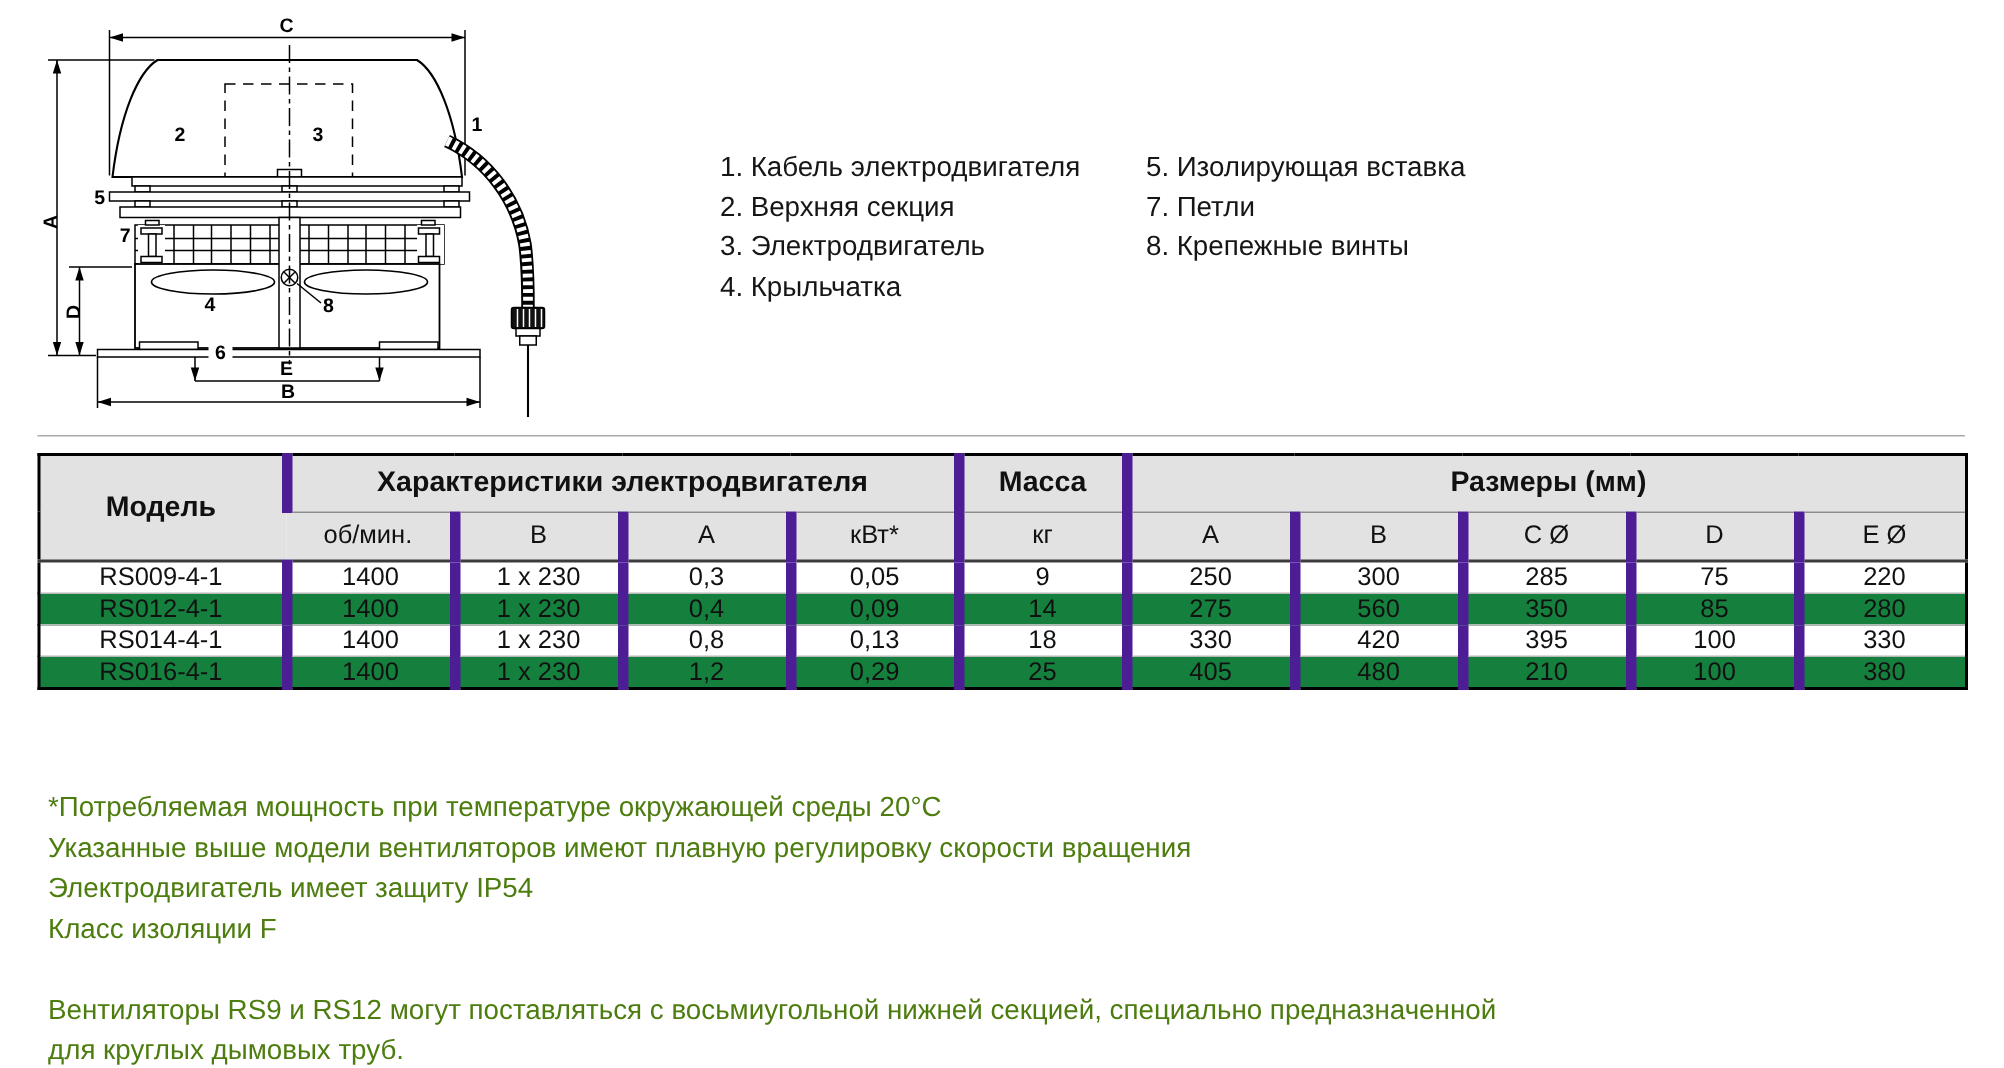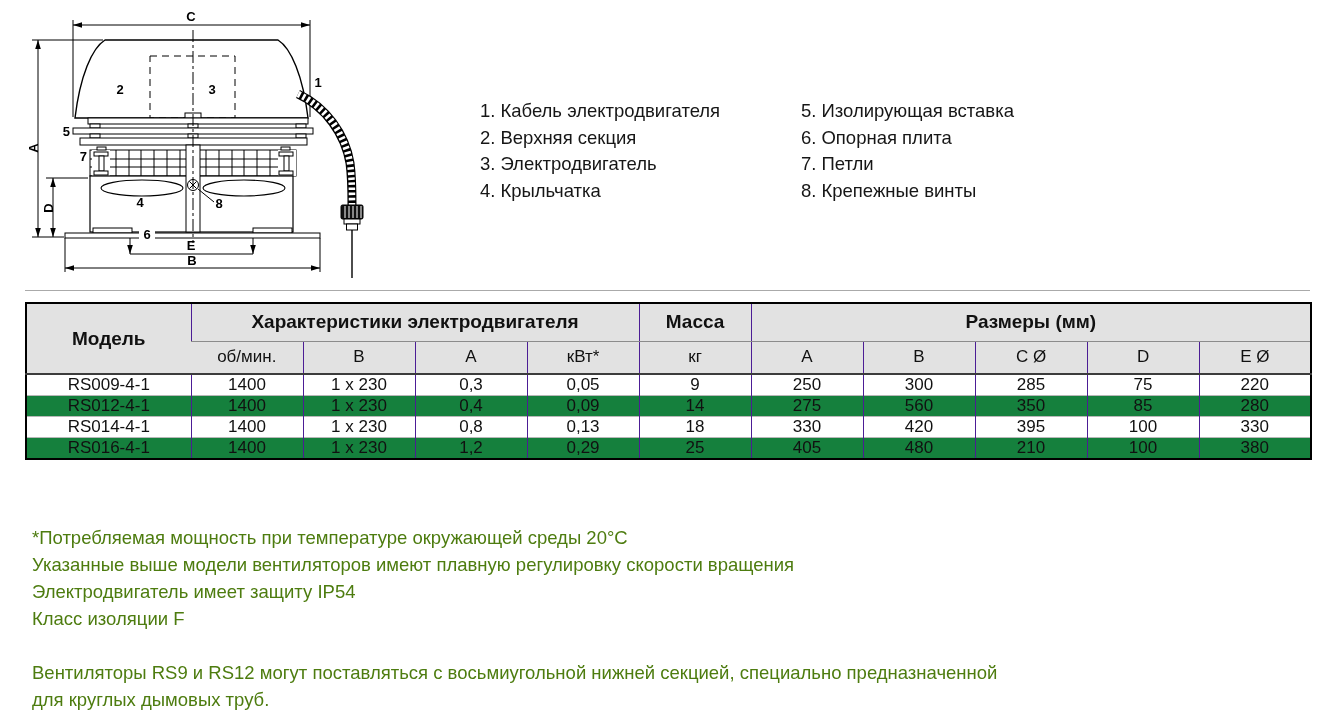--- a/index.html
+++ b/index.html
@@ -7,28 +7,28 @@
   .page {
     position:relative; width:1336px; height:712px; background:#fff;
     font-family:"Liberation Sans", sans-serif; color:#111; overflow:hidden;
   }
   
   .diagram-wrap { position:absolute; left:0; top:0; width:440px; height:290px; }
   .diagram-wrap svg { display:block; }
   
   .legend-col { position:absolute; top:98px; font-size:18.5px; line-height:26.5px; color:#161616; }
   .legend-col.c1 { left:480px; }
-  .legend-col.c2 { left:801px; }
+  .legend-col.c2 { left:764px; }
   .legend-item { white-space:nowrap; }
   .legend-item .num { margin-right:5px; }
   
   .table-hairline { position:absolute; left:25px; top:290px; width:1285px; border-top:1px solid #aaa; }
   table.spec { position:absolute; left:25px; top:302px; width:1285px; border-collapse:collapse; table-layout:fixed; }
   table.spec { border:2.5px solid #000; }
-  table.spec th, table.spec td { border-left:1px solid #4c1d95; text-align:center; vertical-align:middle; padding:0 4px; }
+  table.spec th, table.spec td { border-left:7px solid #4c1d95; text-align:center; vertical-align:middle; padding:0 4px; }
   table.spec th:first-child, table.spec td:first-child { border-left:none; }
   thead th { background:#e2e2e2; font-weight:bold; font-size:19px; }
   tr.h1 { height:38px; }
   tr.h1 th { border-bottom:1px solid #8c8c8c; }
   tr.h1 th.model-h { border-bottom:none; }
   tr.h2 { height:33px; }
   tr.h2 th { font-weight:normal; font-size:17px; }
   tbody tr { height:16px; }
   tbody td { font-size:17px; border-top:1px solid #b8b8b8; }
   tbody tr:first-child td { border-top:2px solid #3c3c3c; }
@@ -177,21 +177,20 @@
   </div>
 
   <div class="legend-col c1">
     <div class="legend-item"><span class="num">1.</span><span>Кабель электродвигателя</span></div>
     <div class="legend-item"><span class="num">2.</span><span>Верхняя секция</span></div>
     <div class="legend-item"><span class="num">3.</span><span>Электродвигатель</span></div>
     <div class="legend-item"><span class="num">4.</span><span>Крыльчатка</span></div>
   </div>
   <div class="legend-col c2">
     <div class="legend-item"><span class="num">5.</span><span>Изолирующая вставка</span></div>
-    <div class="legend-item"><span class="num">6.</span><span>Опорная плита</span></div>
     <div class="legend-item"><span class="num">7.</span><span>Петли</span></div>
     <div class="legend-item"><span class="num">8.</span><span>Крепежные винты</span></div>
   </div>
 
   <div class="table-hairline"></div>
 
   <table class="spec">
     <colgroup>
       <col style="width:165px">
         <col style="width:112px">

